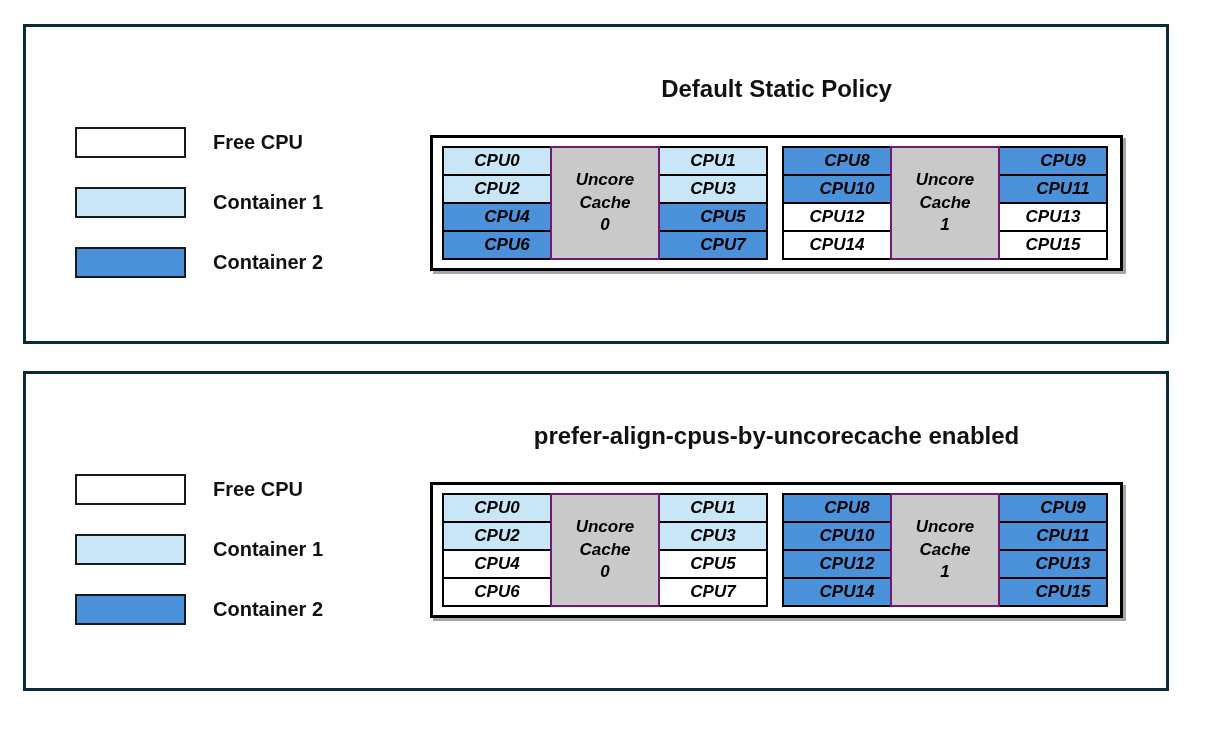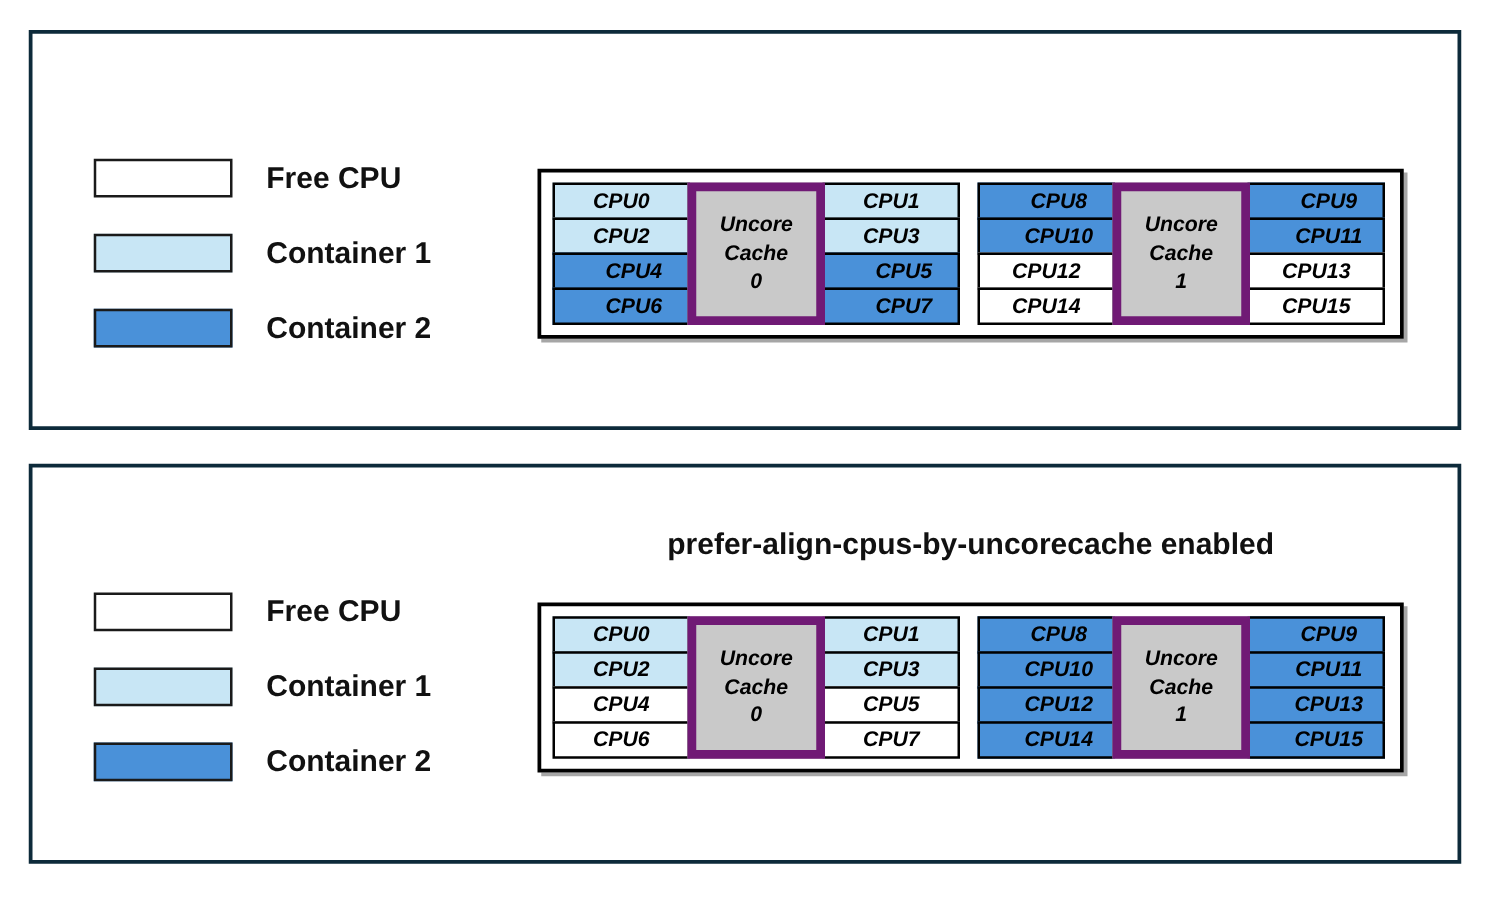--- a/index.html
+++ b/index.html
@@ -45,21 +45,21 @@
     align-items: center;
     margin-bottom: 29px;
   }
   .legend-swatch {
     width: 111px;
     height: 31px;
     border: 2px solid #1a1a1a;
   }
   .legend-label {
     margin-left: 27px;
-    font-size: 24px;
+    font-size: 20px;
     font-weight: bold;
     color: #111111;
     white-space: nowrap;
   }
 
   .diagram {
     position: absolute;
     left: 404px;
     top: 108px;
     width: 693px;
@@ -93,21 +93,21 @@
     font-weight: bold;
     color: #000000;
     background: var(--free);
   }
   .cell:first-child { margin-top: 0; }
 
   .cache {
     width: 110px;
     margin-left: -2px;
     margin-right: -2px;
-    border: 7px solid #701a75;
+    border: 2px solid #701a75;
     background: var(--cache_gray);
     display: flex;
     flex-direction: column;
     align-items: center;
     justify-content: center;
     font-size: 17px;
     font-weight: bold;
     color: #000000;
     line-height: 1.35;
     z-index: 1;
@@ -117,20 +117,21 @@
   .free { background: var(--free); }
   .container1 { background: var(--container1); }
   .container2 { background: var(--container2); padding-left: 20px; }
 </style>
 </head>
 <body>
 
 <div class="page">
 
   <div class="panel p0">
+    <div class="panel-title">Default Static Policy</div>
 
     <div class="legend">
       <div class="legend-item">
         <div class="legend-swatch free"></div>
         <div class="legend-label">Free CPU</div>
       </div>
       <div class="legend-item">
         <div class="legend-swatch container1"></div>
         <div class="legend-label">Container 1</div>
       </div>

